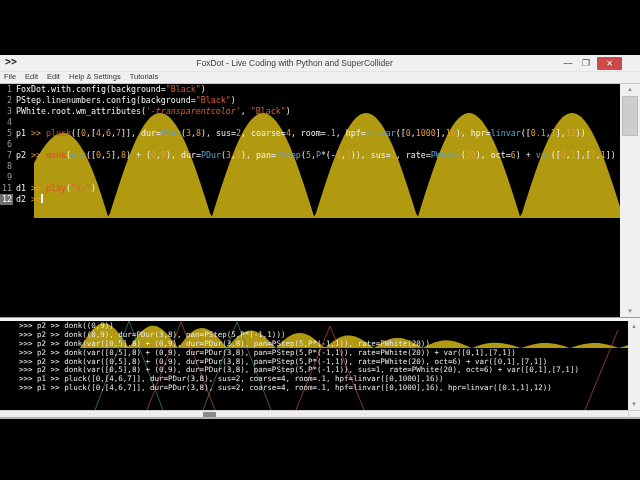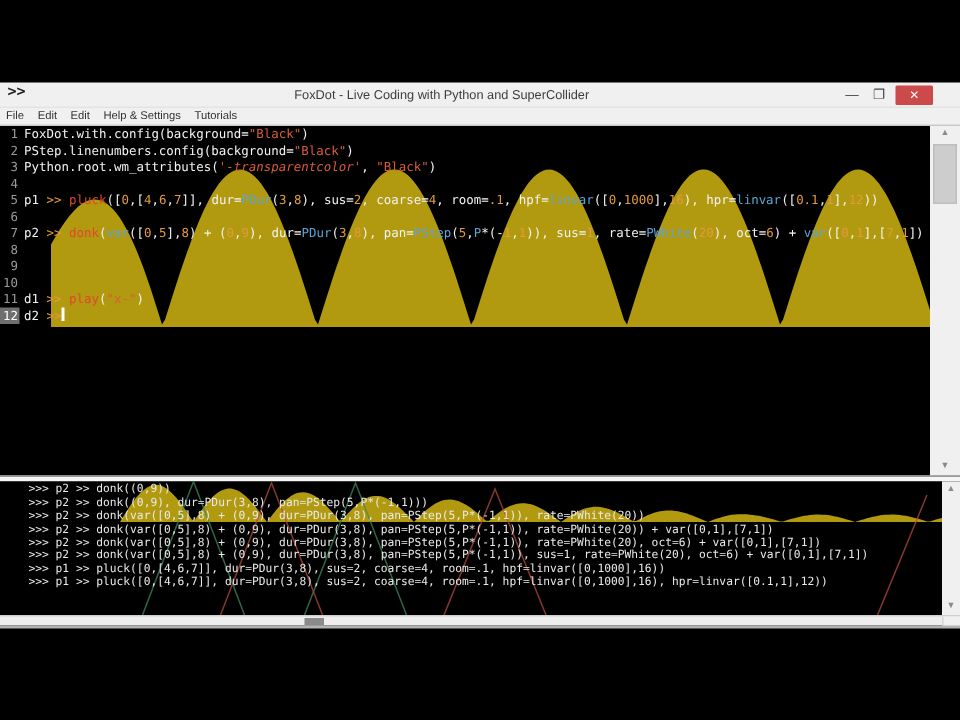--- a/index.html
+++ b/index.html
@@ -68,28 +68,27 @@
       <span class="menu-item">Tutorials</span>
     </div>
 
   <div id="editor">
     <svg id="wave-main" width="620" height="233">
         <path d="M 34 134 L 34 79.0 L 36 75.5 L 38 72.1 L 40 68.9 L 42 65.8 L 44 63.0 L 46 60.3 L 48 58.0 L 50 55.8 L 52 53.9 L 54 52.3 L 56 51.0 L 58 50.0 L 60 49.4 L 62 49.0 L 64 49.0 L 66 49.3 L 68 50.0 L 70 51.0 L 72 52.4 L 74 54.1 L 76 56.2 L 78 58.6 L 80 61.4 L 82 64.6 L 84 68.1 L 86 71.9 L 88 76.1 L 90 80.5 L 92 85.3 L 94 90.3 L 96 95.7 L 98 101.3 L 100 107.1 L 102 113.3 L 104 119.6 L 106 126.0 L 108 132.4 L 110 129.2 L 112 122.8 L 114 116.5 L 116 110.2 L 118 104.0 L 120 97.9 L 122 92.0 L 124 86.2 L 126 80.6 L 128 75.2 L 130 70.0 L 132 65.0 L 134 60.3 L 136 55.9 L 138 51.8 L 140 47.9 L 142 44.4 L 144 41.3 L 146 38.4 L 148 36.0 L 150 33.8 L 152 32.1 L 154 30.8 L 156 29.8 L 158 29.2 L 160 29.0 L 162 29.2 L 164 29.8 L 166 30.8 L 168 32.1 L 170 33.8 L 172 36.0 L 174 38.4 L 176 41.3 L 178 44.4 L 180 47.9 L 182 51.8 L 184 55.9 L 186 60.3 L 188 65.0 L 190 70.0 L 192 75.2 L 194 80.6 L 196 86.2 L 198 92.0 L 200 97.9 L 202 104.0 L 204 110.2 L 206 116.5 L 208 122.8 L 210 129.2 L 212 132.4 L 214 126.0 L 216 119.6 L 218 113.3 L 220 107.1 L 222 100.9 L 224 94.9 L 226 89.1 L 228 83.4 L 230 77.8 L 232 72.5 L 234 67.5 L 236 62.6 L 238 58.1 L 240 53.8 L 242 49.8 L 244 46.1 L 246 42.8 L 248 39.8 L 250 37.1 L 252 34.9 L 254 32.9 L 256 31.4 L 258 30.2 L 260 29.4 L 262 29.0 L 264 29.0 L 266 29.4 L 268 30.2 L 270 31.4 L 272 32.9 L 274 34.9 L 276 37.1 L 278 39.8 L 280 42.8 L 282 46.1 L 284 49.8 L 286 53.8 L 288 58.1 L 290 62.6 L 292 67.5 L 294 72.5 L 296 77.8 L 298 83.4 L 300 89.1 L 302 94.9 L 304 100.9 L 306 107.1 L 308 113.3 L 310 119.6 L 312 126.0 L 314 132.4 L 316 129.2 L 318 122.8 L 320 116.5 L 322 110.2 L 324 104.0 L 326 97.9 L 328 92.0 L 330 86.2 L 332 80.6 L 334 75.2 L 336 70.0 L 338 65.0 L 340 60.3 L 342 55.9 L 344 51.8 L 346 47.9 L 348 44.4 L 350 41.3 L 352 38.4 L 354 36.0 L 356 33.8 L 358 32.1 L 360 30.8 L 362 29.8 L 364 29.2 L 366 29.0 L 368 29.2 L 370 29.8 L 372 30.8 L 374 32.1 L 376 33.8 L 378 36.0 L 380 38.4 L 382 41.3 L 384 44.4 L 386 47.9 L 388 51.8 L 390 55.9 L 392 60.3 L 394 65.0 L 396 70.0 L 398 75.2 L 400 80.6 L 402 86.2 L 404 92.0 L 406 97.9 L 408 104.0 L 410 110.2 L 412 116.5 L 414 122.8 L 416 129.2 L 418 132.4 L 420 126.0 L 422 119.6 L 424 113.3 L 426 107.1 L 428 100.9 L 430 94.9 L 432 89.1 L 434 83.4 L 436 77.8 L 438 72.5 L 440 67.5 L 442 62.6 L 444 58.1 L 446 53.8 L 448 49.8 L 450 46.1 L 452 42.8 L 454 39.8 L 456 37.1 L 458 34.9 L 460 32.9 L 462 31.4 L 464 30.2 L 466 29.4 L 468 29.0 L 470 29.0 L 472 29.4 L 474 30.2 L 476 31.4 L 478 32.9 L 480 34.9 L 482 37.1 L 484 39.8 L 486 42.8 L 488 46.1 L 490 49.8 L 492 53.8 L 494 58.1 L 496 62.6 L 498 67.5 L 500 72.5 L 502 77.8 L 504 83.4 L 506 89.1 L 508 94.9 L 510 100.9 L 512 107.1 L 514 113.3 L 516 119.6 L 518 126.0 L 520 132.4 L 522 129.2 L 524 122.8 L 526 116.5 L 528 110.2 L 530 104.0 L 532 97.9 L 534 92.0 L 536 86.2 L 538 80.6 L 540 75.2 L 542 70.0 L 544 65.0 L 546 60.3 L 548 55.9 L 550 51.8 L 552 47.9 L 554 44.4 L 556 41.3 L 558 38.4 L 560 36.0 L 562 33.8 L 564 32.1 L 566 30.8 L 568 29.8 L 570 29.2 L 572 29.0 L 574 29.2 L 576 29.8 L 578 30.8 L 580 32.1 L 582 33.8 L 584 36.0 L 586 38.4 L 588 41.3 L 590 44.4 L 592 47.9 L 594 51.8 L 596 55.9 L 598 60.3 L 600 65.0 L 602 70.0 L 604 75.2 L 606 80.6 L 608 86.2 L 610 92.0 L 612 97.9 L 614 104.0 L 616 110.2 L 618 116.5 L 620 122.8 L 620 134 Z" fill="#b29a10"></path>
       </svg>
     <div id="editor-lines">
         <div class="ed-line"><span class="gutter-num">1</span><span class="code-text"><span style="color: rgb(242, 242, 242);">FoxDot.with.config(background=</span><span style="color: rgb(216, 91, 58);">"Black"</span><span style="color: rgb(242, 242, 242);">)</span></span></div>
         <div class="ed-line"><span class="gutter-num">2</span><span class="code-text"><span style="color: rgb(242, 242, 242);">PStep.linenumbers.config(background=</span><span style="color: rgb(216, 91, 58);">"Black"</span><span style="color: rgb(242, 242, 242);">)</span></span></div>
-        <div class="ed-line"><span class="gutter-num">3</span><span class="code-text"><span style="color: rgb(242, 242, 242);">Python.root.wm_attributes(</span><span style="color: rgb(216, 91, 58); font-style: italic;">'-transparentcolor'</span><span style="color: rgb(242, 242, 242);">, </span><span style="color: rgb(216, 91, 58);">"Black"</span><span style="color: rgb(242, 242, 242);">)</span></span></div>
+        <div class="ed-line"><span class="gutter-num">3</span><span class="code-text"><span style="color: rgb(242, 242, 242);">PWhite.root.wm_attributes(</span><span style="color: rgb(216, 91, 58); font-style: italic;">'-transparentcolor'</span><span style="color: rgb(242, 242, 242);">, </span><span style="color: rgb(216, 91, 58);">"Black"</span><span style="color: rgb(242, 242, 242);">)</span></span></div>
         <div class="ed-line"><span class="gutter-num">4</span><span class="code-text"></span></div>
         <div class="ed-line"><span class="gutter-num">5</span><span class="code-text"><span style="color: rgb(242, 242, 242);">p1 </span><span style="color: rgb(226, 154, 62);">&gt;&gt;</span><span style="color: rgb(242, 242, 242);"> </span><span style="color: rgb(226, 70, 46);">pluck</span><span style="color: rgb(242, 242, 242);">([</span><span style="color: rgb(226, 154, 62);">0</span><span style="color: rgb(242, 242, 242);">,[</span><span style="color: rgb(226, 154, 62);">4</span><span style="color: rgb(242, 242, 242);">,</span><span style="color: rgb(226, 154, 62);">6</span><span style="color: rgb(242, 242, 242);">,</span><span style="color: rgb(226, 154, 62);">7</span><span style="color: rgb(242, 242, 242);">]], dur=</span><span style="color: rgb(94, 164, 212);">PDur</span><span style="color: rgb(242, 242, 242);">(</span><span style="color: rgb(226, 154, 62);">3</span><span style="color: rgb(242, 242, 242);">,</span><span style="color: rgb(226, 154, 62);">8</span><span style="color: rgb(242, 242, 242);">), sus=</span><span style="color: rgb(226, 154, 62);">2</span><span style="color: rgb(242, 242, 242);">, coarse=</span><span style="color: rgb(226, 154, 62);">4</span><span style="color: rgb(242, 242, 242);">, room=</span><span style="color: rgb(226, 154, 62);">.1</span><span style="color: rgb(242, 242, 242);">, hpf=</span><span style="color: rgb(94, 164, 212);">linvar</span><span style="color: rgb(242, 242, 242);">([</span><span style="color: rgb(226, 154, 62);">0</span><span style="color: rgb(242, 242, 242);">,</span><span style="color: rgb(226, 154, 62);">1000</span><span style="color: rgb(242, 242, 242);">],</span><span style="color: rgb(226, 154, 62);">16</span><span style="color: rgb(242, 242, 242);">), hpr=</span><span style="color: rgb(94, 164, 212);">linvar</span><span style="color: rgb(242, 242, 242);">([</span><span style="color: rgb(226, 154, 62);">0.1</span><span style="color: rgb(242, 242, 242);">,</span><span style="color: rgb(226, 154, 62);">1</span><span style="color: rgb(242, 242, 242);">],</span><span style="color: rgb(226, 154, 62);">12</span><span style="color: rgb(242, 242, 242);">))</span></span></div>
         <div class="ed-line"><span class="gutter-num">6</span><span class="code-text"></span></div>
         <div class="ed-line"><span class="gutter-num">7</span><span class="code-text"><span style="color: rgb(242, 242, 242);">p2 </span><span style="color: rgb(226, 154, 62);">&gt;&gt;</span><span style="color: rgb(242, 242, 242);"> </span><span style="color: rgb(226, 70, 46);">donk</span><span style="color: rgb(242, 242, 242);">(</span><span style="color: rgb(94, 164, 212);">var</span><span style="color: rgb(242, 242, 242);">([</span><span style="color: rgb(226, 154, 62);">0</span><span style="color: rgb(242, 242, 242);">,</span><span style="color: rgb(226, 154, 62);">5</span><span style="color: rgb(242, 242, 242);">],</span><span style="color: rgb(226, 154, 62);">8</span><span style="color: rgb(242, 242, 242);">) + (</span><span style="color: rgb(226, 154, 62);">0</span><span style="color: rgb(242, 242, 242);">,</span><span style="color: rgb(226, 154, 62);">9</span><span style="color: rgb(242, 242, 242);">), dur=</span><span style="color: rgb(94, 164, 212);">PDur</span><span style="color: rgb(242, 242, 242);">(</span><span style="color: rgb(226, 154, 62);">3</span><span style="color: rgb(242, 242, 242);">,</span><span style="color: rgb(226, 154, 62);">8</span><span style="color: rgb(242, 242, 242);">), pan=</span><span style="color: rgb(94, 164, 212);">PStep</span><span style="color: rgb(242, 242, 242);">(</span><span style="color: rgb(226, 154, 62);">5</span><span style="color: rgb(242, 242, 242);">,</span><span style="color: rgb(94, 164, 212);">P</span><span style="color: rgb(242, 242, 242);">*(-</span><span style="color: rgb(226, 154, 62);">1</span><span style="color: rgb(242, 242, 242);">,</span><span style="color: rgb(226, 154, 62);">1</span><span style="color: rgb(242, 242, 242);">)), sus=</span><span style="color: rgb(226, 154, 62);">1</span><span style="color: rgb(242, 242, 242);">, rate=</span><span style="color: rgb(94, 164, 212);">PWhite</span><span style="color: rgb(242, 242, 242);">(</span><span style="color: rgb(226, 154, 62);">20</span><span style="color: rgb(242, 242, 242);">), oct=</span><span style="color: rgb(226, 154, 62);">6</span><span style="color: rgb(242, 242, 242);">) + </span><span style="color: rgb(94, 164, 212);">var</span><span style="color: rgb(242, 242, 242);">([</span><span style="color: rgb(226, 154, 62);">0</span><span style="color: rgb(242, 242, 242);">,</span><span style="color: rgb(226, 154, 62);">1</span><span style="color: rgb(242, 242, 242);">],[</span><span style="color: rgb(226, 154, 62);">7</span><span style="color: rgb(242, 242, 242);">,</span><span style="color: rgb(226, 154, 62);">1</span><span style="color: rgb(242, 242, 242);">])</span></span></div>
         <div class="ed-line"><span class="gutter-num">8</span><span class="code-text"></span></div>
         <div class="ed-line"><span class="gutter-num">9</span><span class="code-text"></span></div>
-        <div class="ed-line"><span class="gutter-num">10</span><span class="code-text"></span></div>
         <div class="ed-line"><span class="gutter-num">11</span><span class="code-text"><span style="color: rgb(242, 242, 242);">d1 </span><span style="color: rgb(226, 154, 62);">&gt;&gt;</span><span style="color: rgb(242, 242, 242);"> </span><span style="color: rgb(226, 70, 46);">play</span><span style="color: rgb(242, 242, 242);">(</span><span style="color: rgb(216, 91, 58);">"x-"</span><span style="color: rgb(242, 242, 242);">)</span></span></div>
         <div class="ed-line"><span class="gutter-num active">12</span><span class="code-text"><span style="color: rgb(242, 242, 242);">d2 </span><span style="color: rgb(226, 154, 62);">&gt;&gt;</span><span class="caret"></span></span></div>
       </div>
   </div>
   <div id="ed-scroll">
     <div class="sb-arrow" style="top:0">▲</div>
     <div id="ed-thumb"></div>
     <div class="sb-arrow" style="bottom:0">▼</div>
   </div>
 

